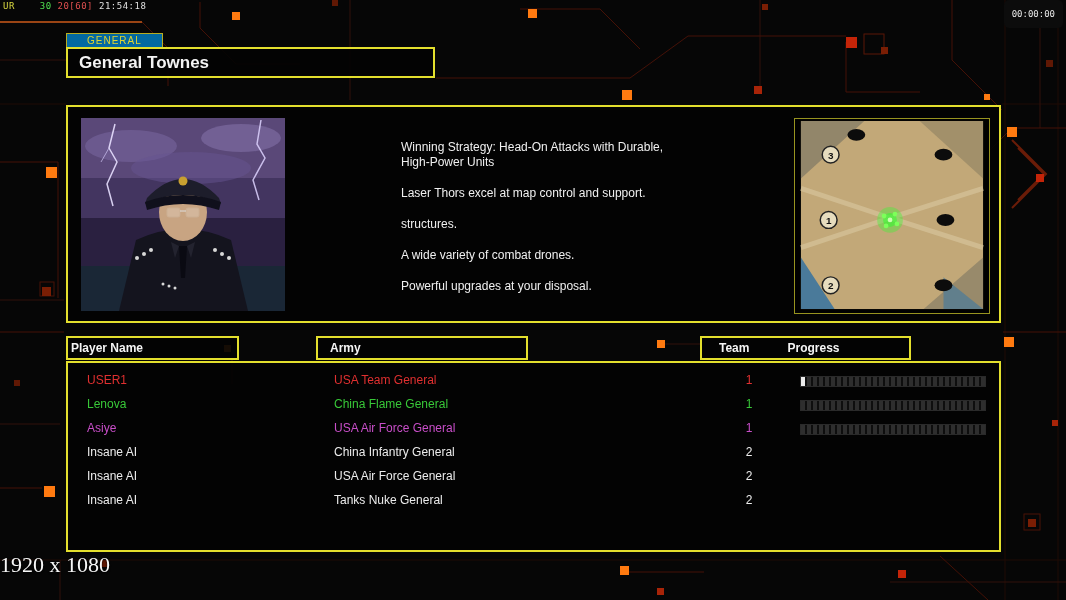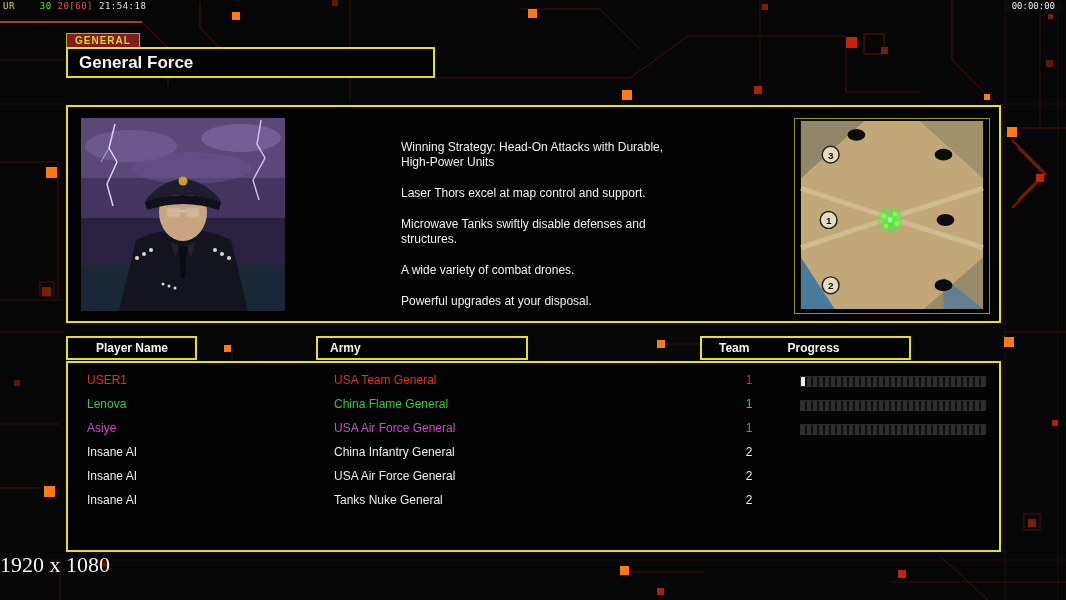--- a/index.html
+++ b/index.html
@@ -2,32 +2,32 @@
 <html><head>
 <meta charset="utf-8">
 <style>
   *{margin:0;padding:0;box-sizing:border-box}
   html,body{width:1066px;height:600px}
   body{position:relative;overflow:hidden;background:#060606;font-family:"Liberation Sans",sans-serif;color:#ececec}
   #bg{position:absolute;left:0;top:0;width:1066px;height:600px;z-index:0}
   .layer{position:absolute;z-index:2}
   .ybox{border:2px solid #e3df2d;background:rgba(3,3,3,0.93)}
   #debug{left:3px;top:1px;font:9px "DejaVu Sans Mono",monospace;letter-spacing:.5px;white-space:pre}
-  #clock{right:3px;top:0;font:9px "DejaVu Sans Mono",monospace;color:#e8e8e8;background:#0c0c0c;padding:1px 8px;border-radius:5px}
-  #gen-tab{left:66px;top:33px;font-size:10px;font-weight:bold;color:#ded430;background:#7f1d1d;border:1px solid #b8ac20;padding:1px 8px;letter-spacing:1px}
+  #clock{right:3px;top:0;font:9px "DejaVu Sans Mono",monospace;color:#e8e8e8;background:#0c0c0c;padding:9px 8px;border-radius:5px}
+  #gen-tab{left:66px;top:33px;font-size:10px;font-weight:normal;color:#ded430;background:#0369a1;border:1px solid #b8ac20;padding:1px 20px;letter-spacing:1px}
   #title-box{left:66px;top:47px;width:369px;height:31px;display:flex;align-items:center;padding-left:11px}
   #title-box .t{font-size:17px;font-weight:bold;color:#f4f4f4}
   #main-panel{left:66px;top:105px;width:935px;height:218px}
   #portrait{position:absolute;left:13px;top:11px;width:204px;height:193px;background:#1c1430}
   #strategy{position:absolute;left:333px;top:33px;width:345px;font-size:12px;color:#f0f0f0}
   .strat-line{line-height:15px}
   .strat-gap{height:16px}
   #minimap{position:absolute;left:726px;top:11px;width:196px;height:196px;border:1px solid #97931f;background:#000}
   .hbox{position:absolute;top:336px;height:24px;display:flex;align-items:center;font-size:12px;font-weight:bold;color:#f4f4f4}
-  #hdr-name{left:66px;width:131px;padding-left:28px}
+  #hdr-name{left:66px;width:173px;padding-left:3px}
   #hdr-army{left:316px;width:212px;padding-left:12px}
   #hdr-team-progress{left:700px;width:211px;padding-left:17px}
   #hdr-team-progress .hp{margin-left:38px}
   #players{left:66px;top:361px;width:935px;height:191px;padding-top:6px}
   .prow{position:relative;height:24px;font-size:12px}
   .prow .nm{position:absolute;left:19px;top:4px}
   .prow .ar{position:absolute;left:266px;top:4px}
   .prow .tm{position:absolute;left:668px;top:4px;width:26px;text-align:center}
   .prow .bar{position:absolute;left:732px;top:7px;width:186px;height:11px;border:1px solid #2a2a2a;
     background:repeating-linear-gradient(90deg,#2e2e2e 0 4px,#0e0e0e 4px 6px)}
@@ -78,21 +78,21 @@
     <rect x="1052" y="420" width="6" height="6" fill="#a82408"></rect>
     <rect x="1048" y="14" width="5" height="5" fill="#7a1e04"></rect>
   </g>
 </svg>
 
 <div class="layer" id="debug"><span style="color: rgb(216, 216, 64);">UR</span><span style="color: rgb(80, 224, 80); padding-left: 19px;"> 30</span><span style="color: rgb(224, 80, 80);"> 20[60]</span><span style="color: rgb(224, 224, 224);"> 21:54:18</span></div>
 <div class="layer" id="clock">00:00:00</div>
 
 <div class="layer" id="gen-tab">GENERAL</div>
 <div class="layer ybox" id="title-box">
-  <span class="t">General Force</span>
+  <span class="t">General Townes</span>
 </div>
 
 <div class="layer ybox" id="main-panel">
 
   <div id="portrait">
     <svg width="204" height="193" viewBox="0 0 204 193" xmlns="http://www.w3.org/2000/svg">
       <rect x="0" y="0" width="204" height="193" fill="#2a2040"></rect>
       <rect x="0" y="0" width="204" height="78" fill="#5a4878"></rect>
       <rect x="0" y="60" width="204" height="40" fill="#433560"></rect>
       <ellipse cx="50" cy="28" rx="46" ry="16" fill="#7a68a0" opacity="0.55"></ellipse>
@@ -126,21 +126,20 @@
       </g>
     </svg>
   </div>
 
   <div id="strategy">
       <div class="strat-line">Winning Strategy: Head-On Attacks with Durable,</div>
       <div class="strat-line">High-Power Units</div>
       <div class="strat-gap"></div>
       <div class="strat-line">Laser Thors excel at map control and support.</div>
       <div class="strat-gap"></div>
-      <div class="strat-line">Microwave Tanks swiftly disable defenses and</div>
       <div class="strat-line">structures.</div>
       <div class="strat-gap"></div>
       <div class="strat-line">A wide variety of combat drones.</div>
       <div class="strat-gap"></div>
       <div class="strat-line">Powerful upgrades at your disposal.</div>
     </div>
 
   <div id="minimap">
     <svg width="194" height="194" viewBox="0 0 196 196" xmlns="http://www.w3.org/2000/svg">
       <rect x="0" y="0" width="196" height="196" fill="#000000"></rect>

